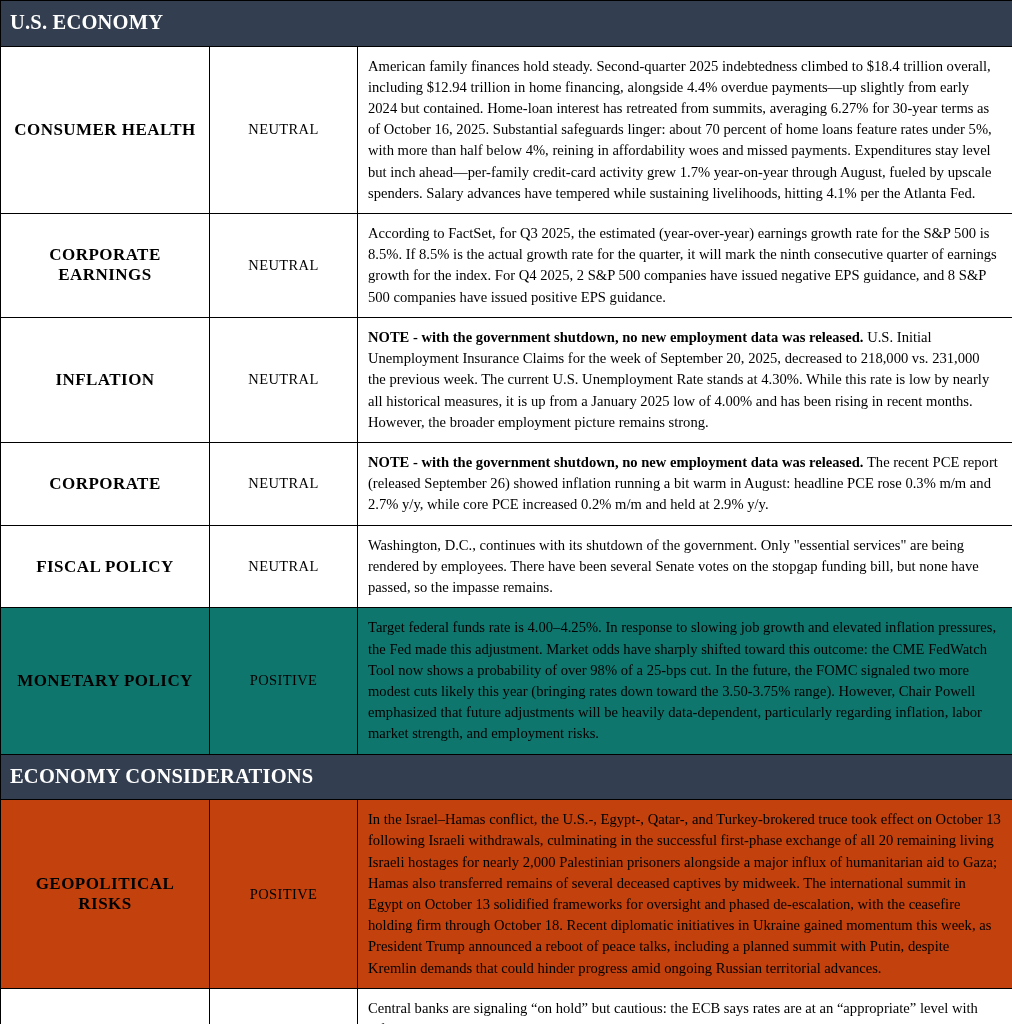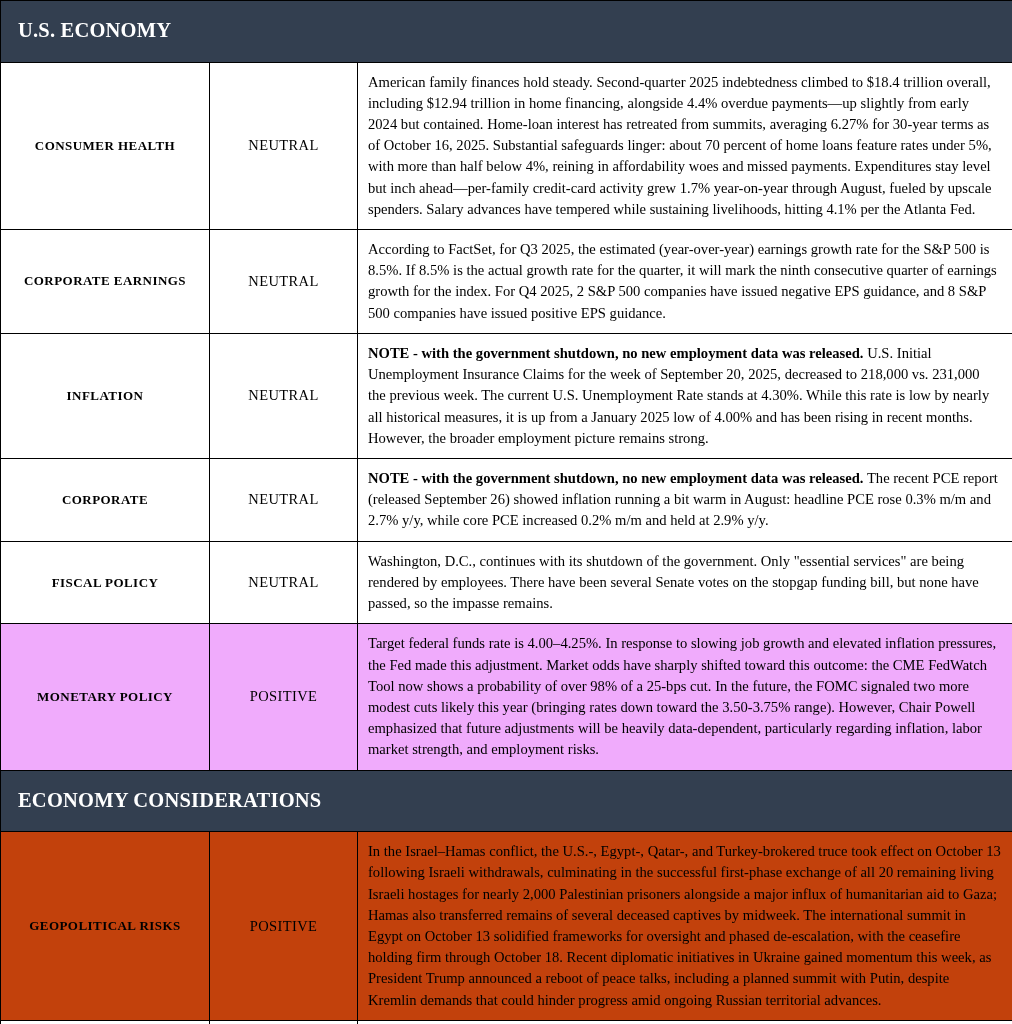--- a/index.html
+++ b/index.html
@@ -31,37 +31,37 @@
     box-sizing: border-box;
   }
   col.c-topic  { width: 209px; }
   col.c-stance { width: 148px; }
   col.c-detail { width: 655px; }
 
   
   tr.section-row td {
     background: #333F50;
     border-color: #000000;
-    padding: 8px;
+    padding: 0;
   }
   .section-banner {
     color: #ffffff;
     font-weight: bold;
     font-size: 20.5px;
     letter-spacing: 0.2px;
     padding: 11px 0 12px 9px;
     line-height: 1.05;
     white-space: nowrap;
   }
 
   
   .topic-cell {
     text-align: center;
     font-weight: bold;
-    font-size: 13px;
+    font-size: 17px;
     letter-spacing: 0.45px;
     padding: 6px 8px;
   }
   .stance-cell {
     text-align: center;
     font-weight: normal;
     font-size: 14.5px;
     letter-spacing: 0.4px;
     padding: 6px 6px;
   }
@@ -71,21 +71,21 @@
     line-height: 1.455;
     padding: 9px 11px 9px 10px;
     vertical-align: top;
   }
   .detail-cell .lead {
     font-weight: bold;
   }
 
   
   tr.tone-neutral  td { background: #ffffff; }
-  tr.tone-positive td { background: #f0abfc; }
+  tr.tone-positive td { background: #0f766e; }
   tr.tone-negative td { background: #c2410c; }
 </style>
 </head>
 <body>
 
 <div class="sheet">
   <table class="matrix">
     <colgroup>
       <col class="c-topic">
       <col class="c-stance">

